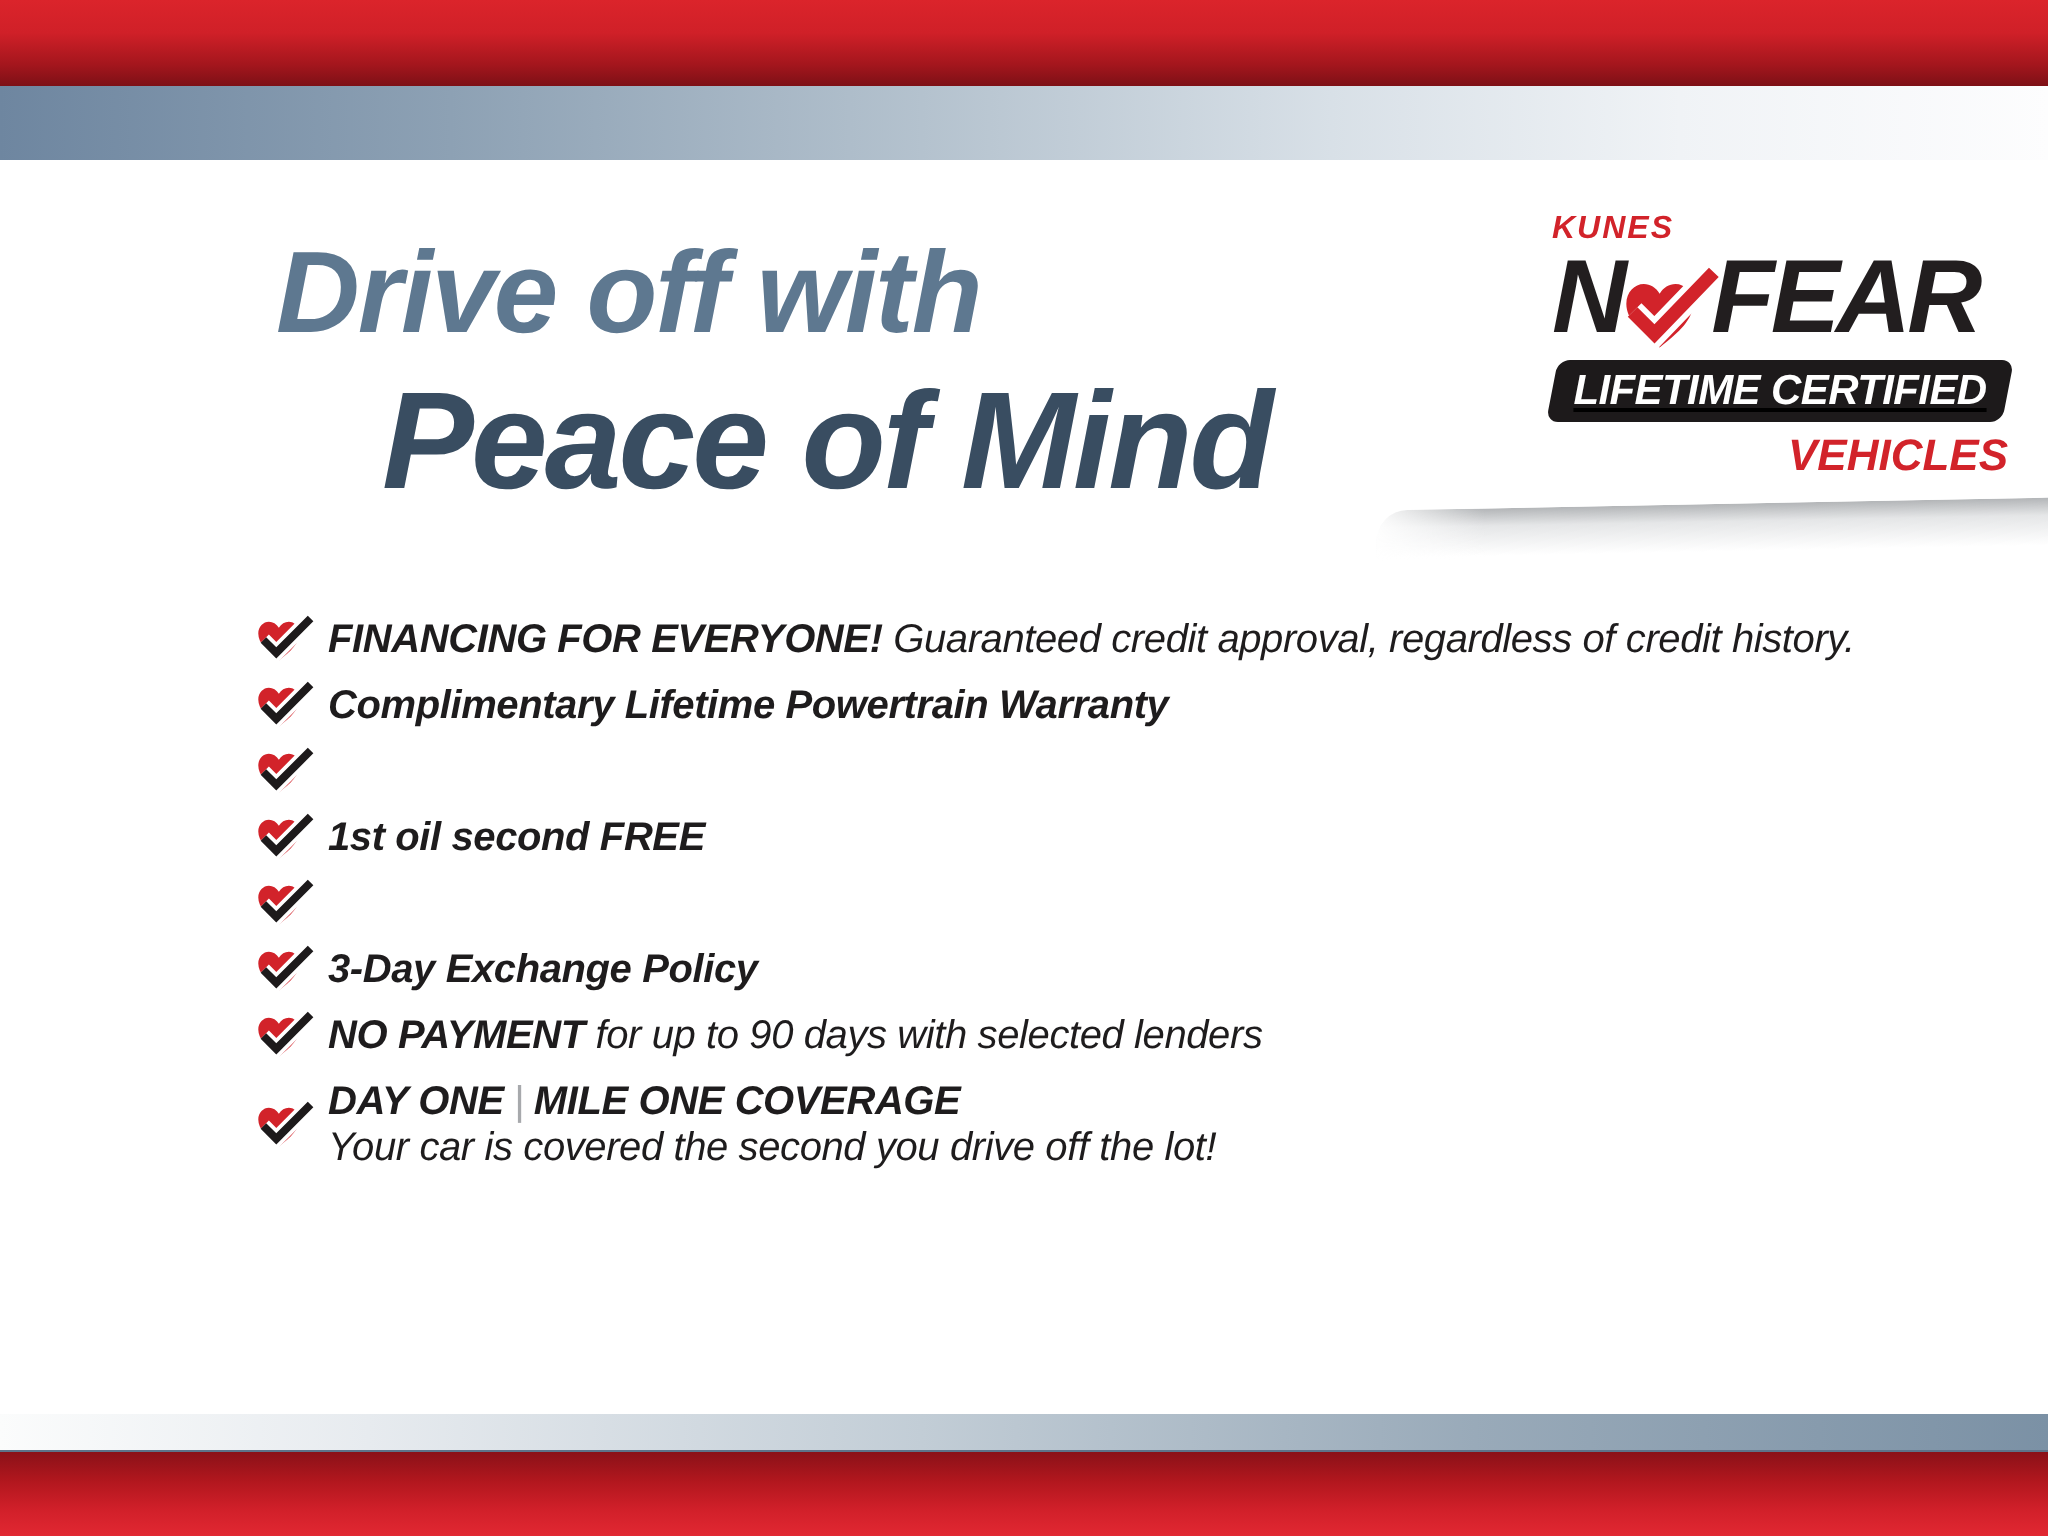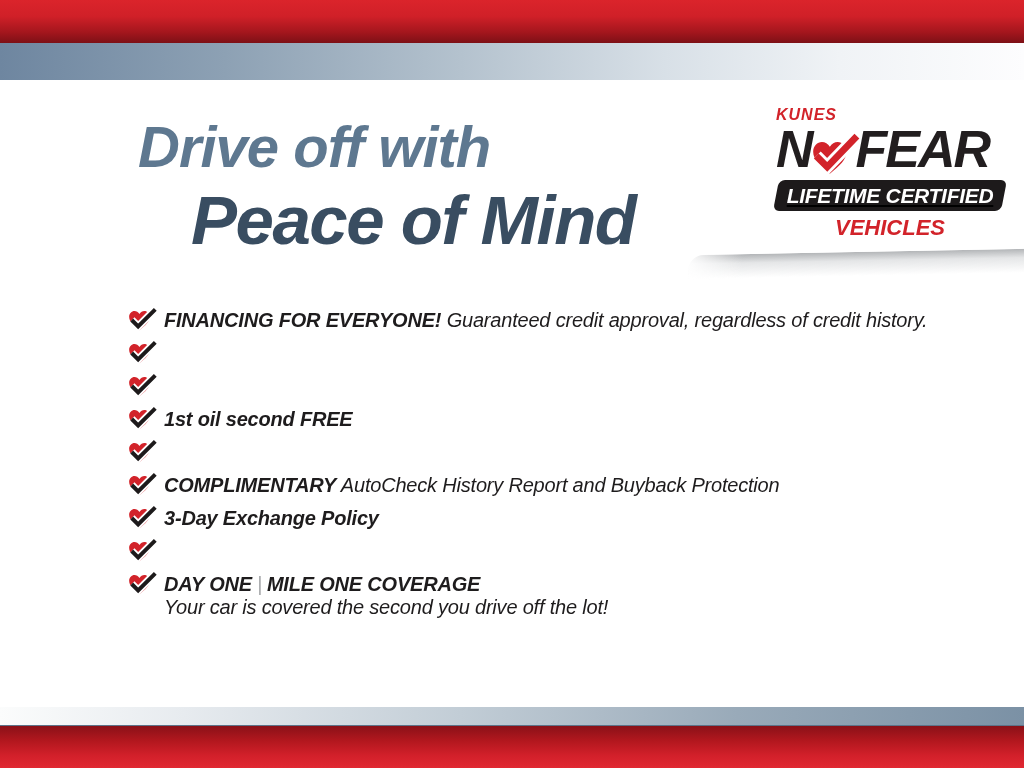--- a/index.html
+++ b/index.html
@@ -65,29 +65,29 @@
   .logo .banner::before{
     content:""; position:absolute; inset:0;
     background:#1d1a1b; border-radius:6px; transform:skewX(-11deg);
   }
   .logo .banner span{
     position:relative; display:flex; height:100%; align-items:center; justify-content:center;
     color:#ffffff; font-size:21px; font-weight:700; font-style:italic; letter-spacing:-0.3px;
     white-space:nowrap;
   }
   .logo .vehicles{
-    display:block; margin-top:4px; padding-right:8px; text-align:center;
+    display:block; margin-top:4px; padding-right:8px; text-align:right;
     font-size:22px; font-weight:800; font-style:italic; color:#d2232a; letter-spacing:0;
   }
   
   .benefits{
     position:absolute; left:127px; top:309px; width:860px;
     list-style:none; margin:0; padding:0;
   }
-  .benefit{display:flex; align-items:flex-start; margin-bottom:10px;}
+  .benefit{display:flex; align-items:center; margin-bottom:10px;}
   .benefit .hc{flex:0 0 auto; width:30px; height:24px; margin:-1px 7px 0 0; overflow:visible;}
   .benefit p{
     margin:0; font-size:20px; line-height:23px; font-style:italic;
     color:#1e1c1d; letter-spacing:-0.2px; white-space:nowrap;
   }
   .benefit .bseg{font-weight:700;}
   .benefit .pipe{color:#a7a9ac; font-weight:400; margin:0 5px;}
   .benefit .subline{font-weight:400;}
 </style>
 </head>
@@ -131,20 +131,21 @@
       </svg>
       <p><span class="bseg">FINANCING FOR EVERYONE!</span> <span>Guaranteed credit approval, regardless of credit history.</span></p>
     </li>
 
     <li class="benefit">
       <svg class="hc" viewBox="0 0 34 28">
         <path d="M14 26 C7 20.5 2 15.8 2 10.2 C2 6.2 5 3.4 8.2 3.4 C10.5 3.4 12.6 4.7 14 6.9 C15.4 4.7 17.5 3.4 19.8 3.4 C23 3.4 26 6.2 26 10.2 C26 15.8 21 20.5 14 26 Z" fill="#d2232a"></path>
         <path d="M5 14 L12.5 21.5 L32.5 1.5" fill="none" stroke="#ffffff" stroke-width="9"></path>
         <path d="M5 14 L12.5 21.5 L32.5 1.5" fill="none" stroke="#1d1a1b" stroke-width="4.6"></path>
       </svg>
+      <p><span class="bseg">Complimentary Lifetime Powertrain Warranty</span></p>
     </li>
 
     <li class="benefit">
       <svg class="hc" viewBox="0 0 34 28">
         <path d="M14 26 C7 20.5 2 15.8 2 10.2 C2 6.2 5 3.4 8.2 3.4 C10.5 3.4 12.6 4.7 14 6.9 C15.4 4.7 17.5 3.4 19.8 3.4 C23 3.4 26 6.2 26 10.2 C26 15.8 21 20.5 14 26 Z" fill="#d2232a"></path>
         <path d="M5 14 L12.5 21.5 L32.5 1.5" fill="none" stroke="#ffffff" stroke-width="9"></path>
         <path d="M5 14 L12.5 21.5 L32.5 1.5" fill="none" stroke="#1d1a1b" stroke-width="4.6"></path>
       </svg>
     </li>
 
@@ -158,44 +159,37 @@
     </li>
 
     <li class="benefit">
       <svg class="hc" viewBox="0 0 34 28">
         <path d="M14 26 C7 20.5 2 15.8 2 10.2 C2 6.2 5 3.4 8.2 3.4 C10.5 3.4 12.6 4.7 14 6.9 C15.4 4.7 17.5 3.4 19.8 3.4 C23 3.4 26 6.2 26 10.2 C26 15.8 21 20.5 14 26 Z" fill="#d2232a"></path>
         <path d="M5 14 L12.5 21.5 L32.5 1.5" fill="none" stroke="#ffffff" stroke-width="9"></path>
         <path d="M5 14 L12.5 21.5 L32.5 1.5" fill="none" stroke="#1d1a1b" stroke-width="4.6"></path>
       </svg>
     </li>
 
-    <li class="benefit">
-      <svg class="hc" viewBox="0 0 34 28">
-        <path d="M14 26 C7 20.5 2 15.8 2 10.2 C2 6.2 5 3.4 8.2 3.4 C10.5 3.4 12.6 4.7 14 6.9 C15.4 4.7 17.5 3.4 19.8 3.4 C23 3.4 26 6.2 26 10.2 C26 15.8 21 20.5 14 26 Z" fill="#d2232a"></path>
-        <path d="M5 14 L12.5 21.5 L32.5 1.5" fill="none" stroke="#ffffff" stroke-width="9"></path>
-        <path d="M5 14 L12.5 21.5 L32.5 1.5" fill="none" stroke="#1d1a1b" stroke-width="4.6"></path>
-      </svg>
-      <p><span class="bseg">COMPLIMENTARY</span> <span>AutoCheck History Report and Buyback Protection</span></p>
-    </li>
 
     <li class="benefit">
       <svg class="hc" viewBox="0 0 34 28">
         <path d="M14 26 C7 20.5 2 15.8 2 10.2 C2 6.2 5 3.4 8.2 3.4 C10.5 3.4 12.6 4.7 14 6.9 C15.4 4.7 17.5 3.4 19.8 3.4 C23 3.4 26 6.2 26 10.2 C26 15.8 21 20.5 14 26 Z" fill="#d2232a"></path>
         <path d="M5 14 L12.5 21.5 L32.5 1.5" fill="none" stroke="#ffffff" stroke-width="9"></path>
         <path d="M5 14 L12.5 21.5 L32.5 1.5" fill="none" stroke="#1d1a1b" stroke-width="4.6"></path>
       </svg>
       <p><span class="bseg">3-Day Exchange Policy</span></p>
     </li>
 
     <li class="benefit">
       <svg class="hc" viewBox="0 0 34 28">
         <path d="M14 26 C7 20.5 2 15.8 2 10.2 C2 6.2 5 3.4 8.2 3.4 C10.5 3.4 12.6 4.7 14 6.9 C15.4 4.7 17.5 3.4 19.8 3.4 C23 3.4 26 6.2 26 10.2 C26 15.8 21 20.5 14 26 Z" fill="#d2232a"></path>
         <path d="M5 14 L12.5 21.5 L32.5 1.5" fill="none" stroke="#ffffff" stroke-width="9"></path>
         <path d="M5 14 L12.5 21.5 L32.5 1.5" fill="none" stroke="#1d1a1b" stroke-width="4.6"></path>
       </svg>
+      <p><span class="bseg">NO PAYMENT</span> <span>for up to 90 days with selected lenders</span></p>
     </li>
 
     <li class="benefit">
       <svg class="hc" viewBox="0 0 34 28">
         <path d="M14 26 C7 20.5 2 15.8 2 10.2 C2 6.2 5 3.4 8.2 3.4 C10.5 3.4 12.6 4.7 14 6.9 C15.4 4.7 17.5 3.4 19.8 3.4 C23 3.4 26 6.2 26 10.2 C26 15.8 21 20.5 14 26 Z" fill="#d2232a"></path>
         <path d="M5 14 L12.5 21.5 L32.5 1.5" fill="none" stroke="#ffffff" stroke-width="9"></path>
         <path d="M5 14 L12.5 21.5 L32.5 1.5" fill="none" stroke="#1d1a1b" stroke-width="4.6"></path>
       </svg>
       <p><span class="bseg">DAY ONE</span><span class="pipe">|</span><span class="bseg">MILE ONE COVERAGE</span><br>
       <span class="subline">Your car is covered the second you drive off the lot!</span></p>

